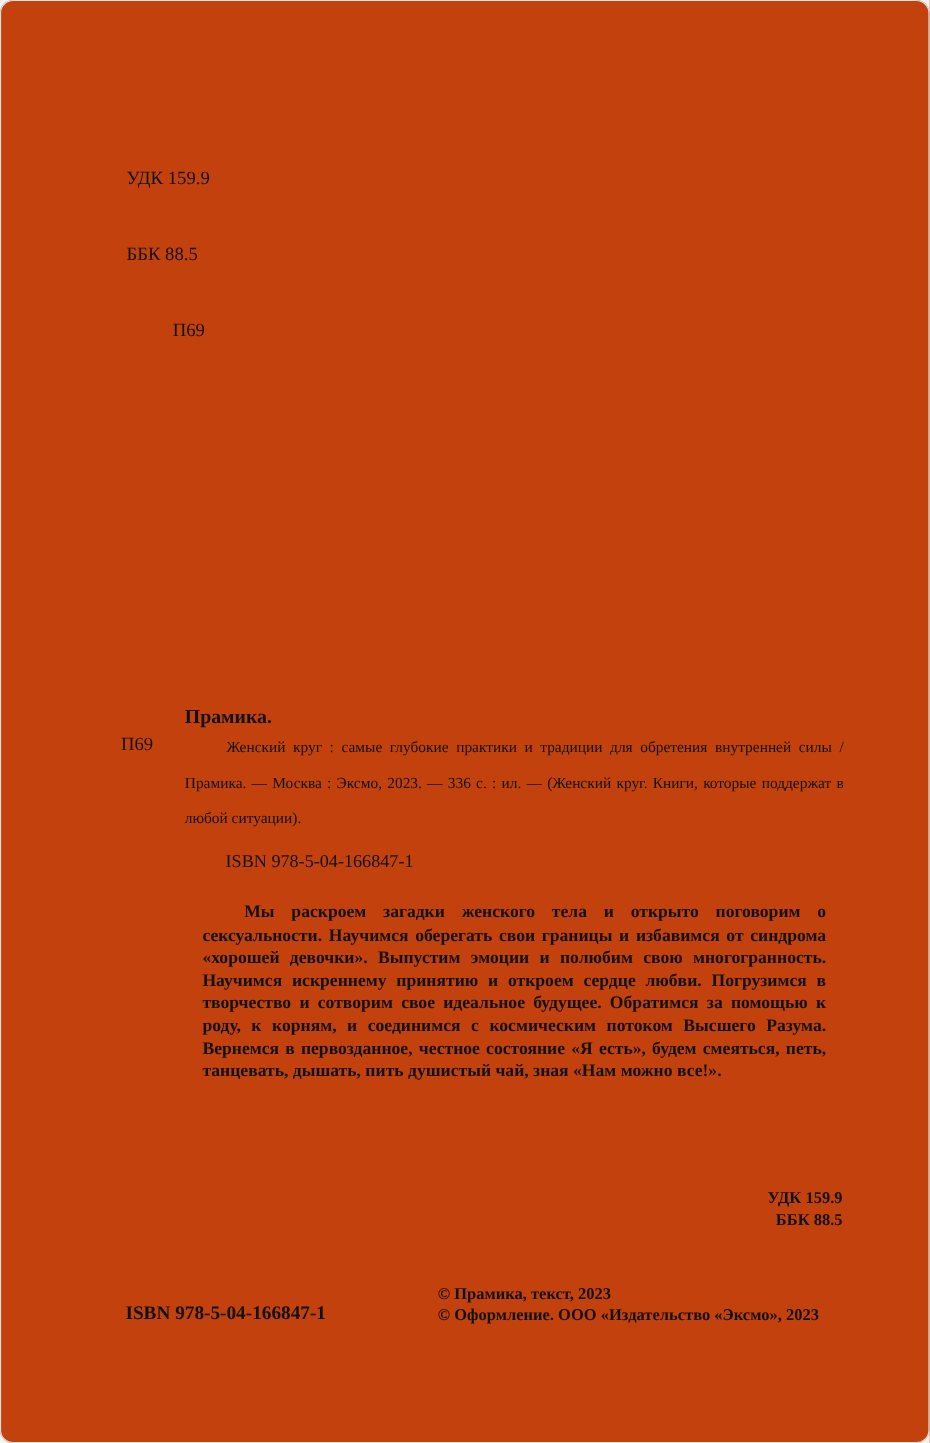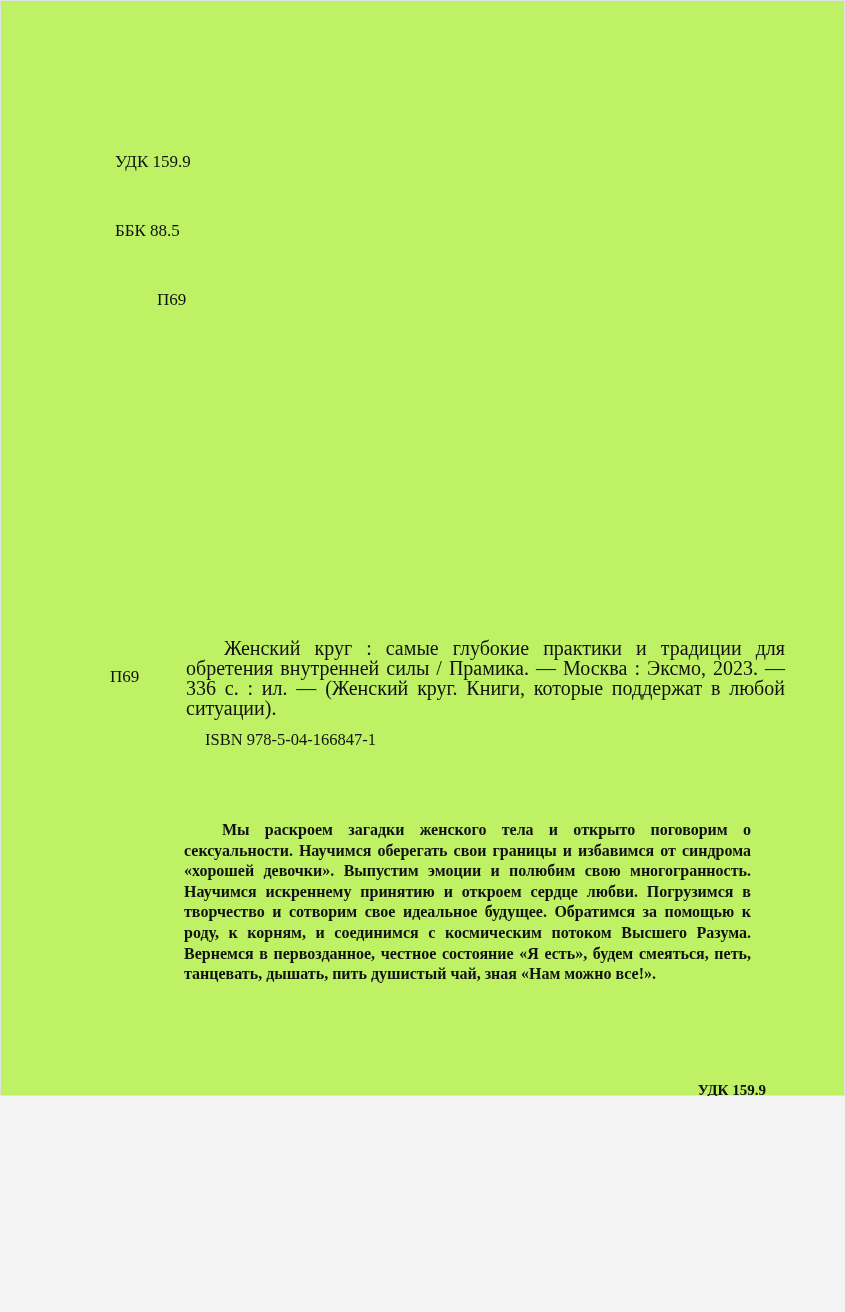--- a/index.html
+++ b/index.html
@@ -3,27 +3,28 @@
 <meta charset="utf-8">
 <style>
   html, body {
     margin: 0;
     padding: 0;
     background: #f3f3f3;
   }
   .page {
     position: relative;
     width: 845px;
-    height: 1096px;
+    height: 1312px;
     margin: 0 auto;
-    background: #bef264;
+    background: #c2410c;
     box-shadow: inset 0 0 0 1px #e2e2e2;
     font-family: "Liberation Serif", "DejaVu Serif", serif;
     color: #111111;
     overflow: hidden;
+    border-radius: 12px;
   }
 
   
   .top-codes {
     position: absolute;
     left: 115px;
     top: 104px;
     font-size: 17px;
     line-height: 23px;
     white-space: pre;
@@ -45,24 +46,24 @@
     font-size: 18px;
     line-height: 27px;
   }
   .entry .margin-code {
     position: absolute;
     left: 0;
     top: 29px;
     font-size: 17px;
   }
   .entry .description {
-    margin: 0 0 0 76px;
+    margin: 0 0 0 58px;
     width: 599px;
-    font-size: 20px;
-    line-height: 20px;
+    font-size: 14px;
+    line-height: 32px;
     text-indent: 38px;
     text-align: justify;
   }
   .entry .isbn-line {
     margin: 12px 0 0 95px;
     font-size: 16.5px;
   }
 
   
   .annotation {
@@ -113,30 +114,35 @@
 
 <div class="page">
 
   <div class="top-codes">
     <div>УДК 159.9</div>
     <div>ББК 88.5</div>
     <div class="author-sign">П69</div>
   </div>
 
   <div class="entry">
+    <div class="author">Прамика.</div>
     <div class="margin-code">П69</div>
     <p class="description">Женский круг : самые глубокие практики и традиции для обретения внутренней силы / Прамика. — Москва : Эксмо, 2023. — 336 с. : ил. — (Женский круг. Книги, которые поддержат в любой ситуации).</p>
     <div class="isbn-line">ISBN 978-5-04-166847-1</div>
   </div>
 
   <div class="annotation">
     <p>Мы раскроем загадки женского тела и открыто поговорим о сексуальности. Научимся оберегать свои границы и избавимся от синдрома «хорошей девочки». Выпустим эмоции и полюбим свою многогранность. Научимся искреннему принятию и откроем сердце любви. Погрузимся в творчество и сотворим свое идеальное будущее. Обратимся за помощью к роду, к корням, и соединимся с космическим потоком Высшего Разума. Вернемся в первозданное, честное состояние «Я есть», будем смеяться, петь, танцевать, дышать, пить душистый чай, зная «Нам можно все!».</p>
   </div>
 
   <div class="bottom-codes">
     <div>УДК 159.9</div>
     <div>ББК 88.5</div>
   </div>
 
   <div class="isbn-bottom">ISBN 978-5-04-166847-1</div>
 
+  <div class="copyrights">
+    <div>© Прамика, текст, 2023</div>
+    <div>© Оформление. ООО «Издательство «Эксмо», 2023</div>
+  </div>
 
 </div>
 
 </body></html>

